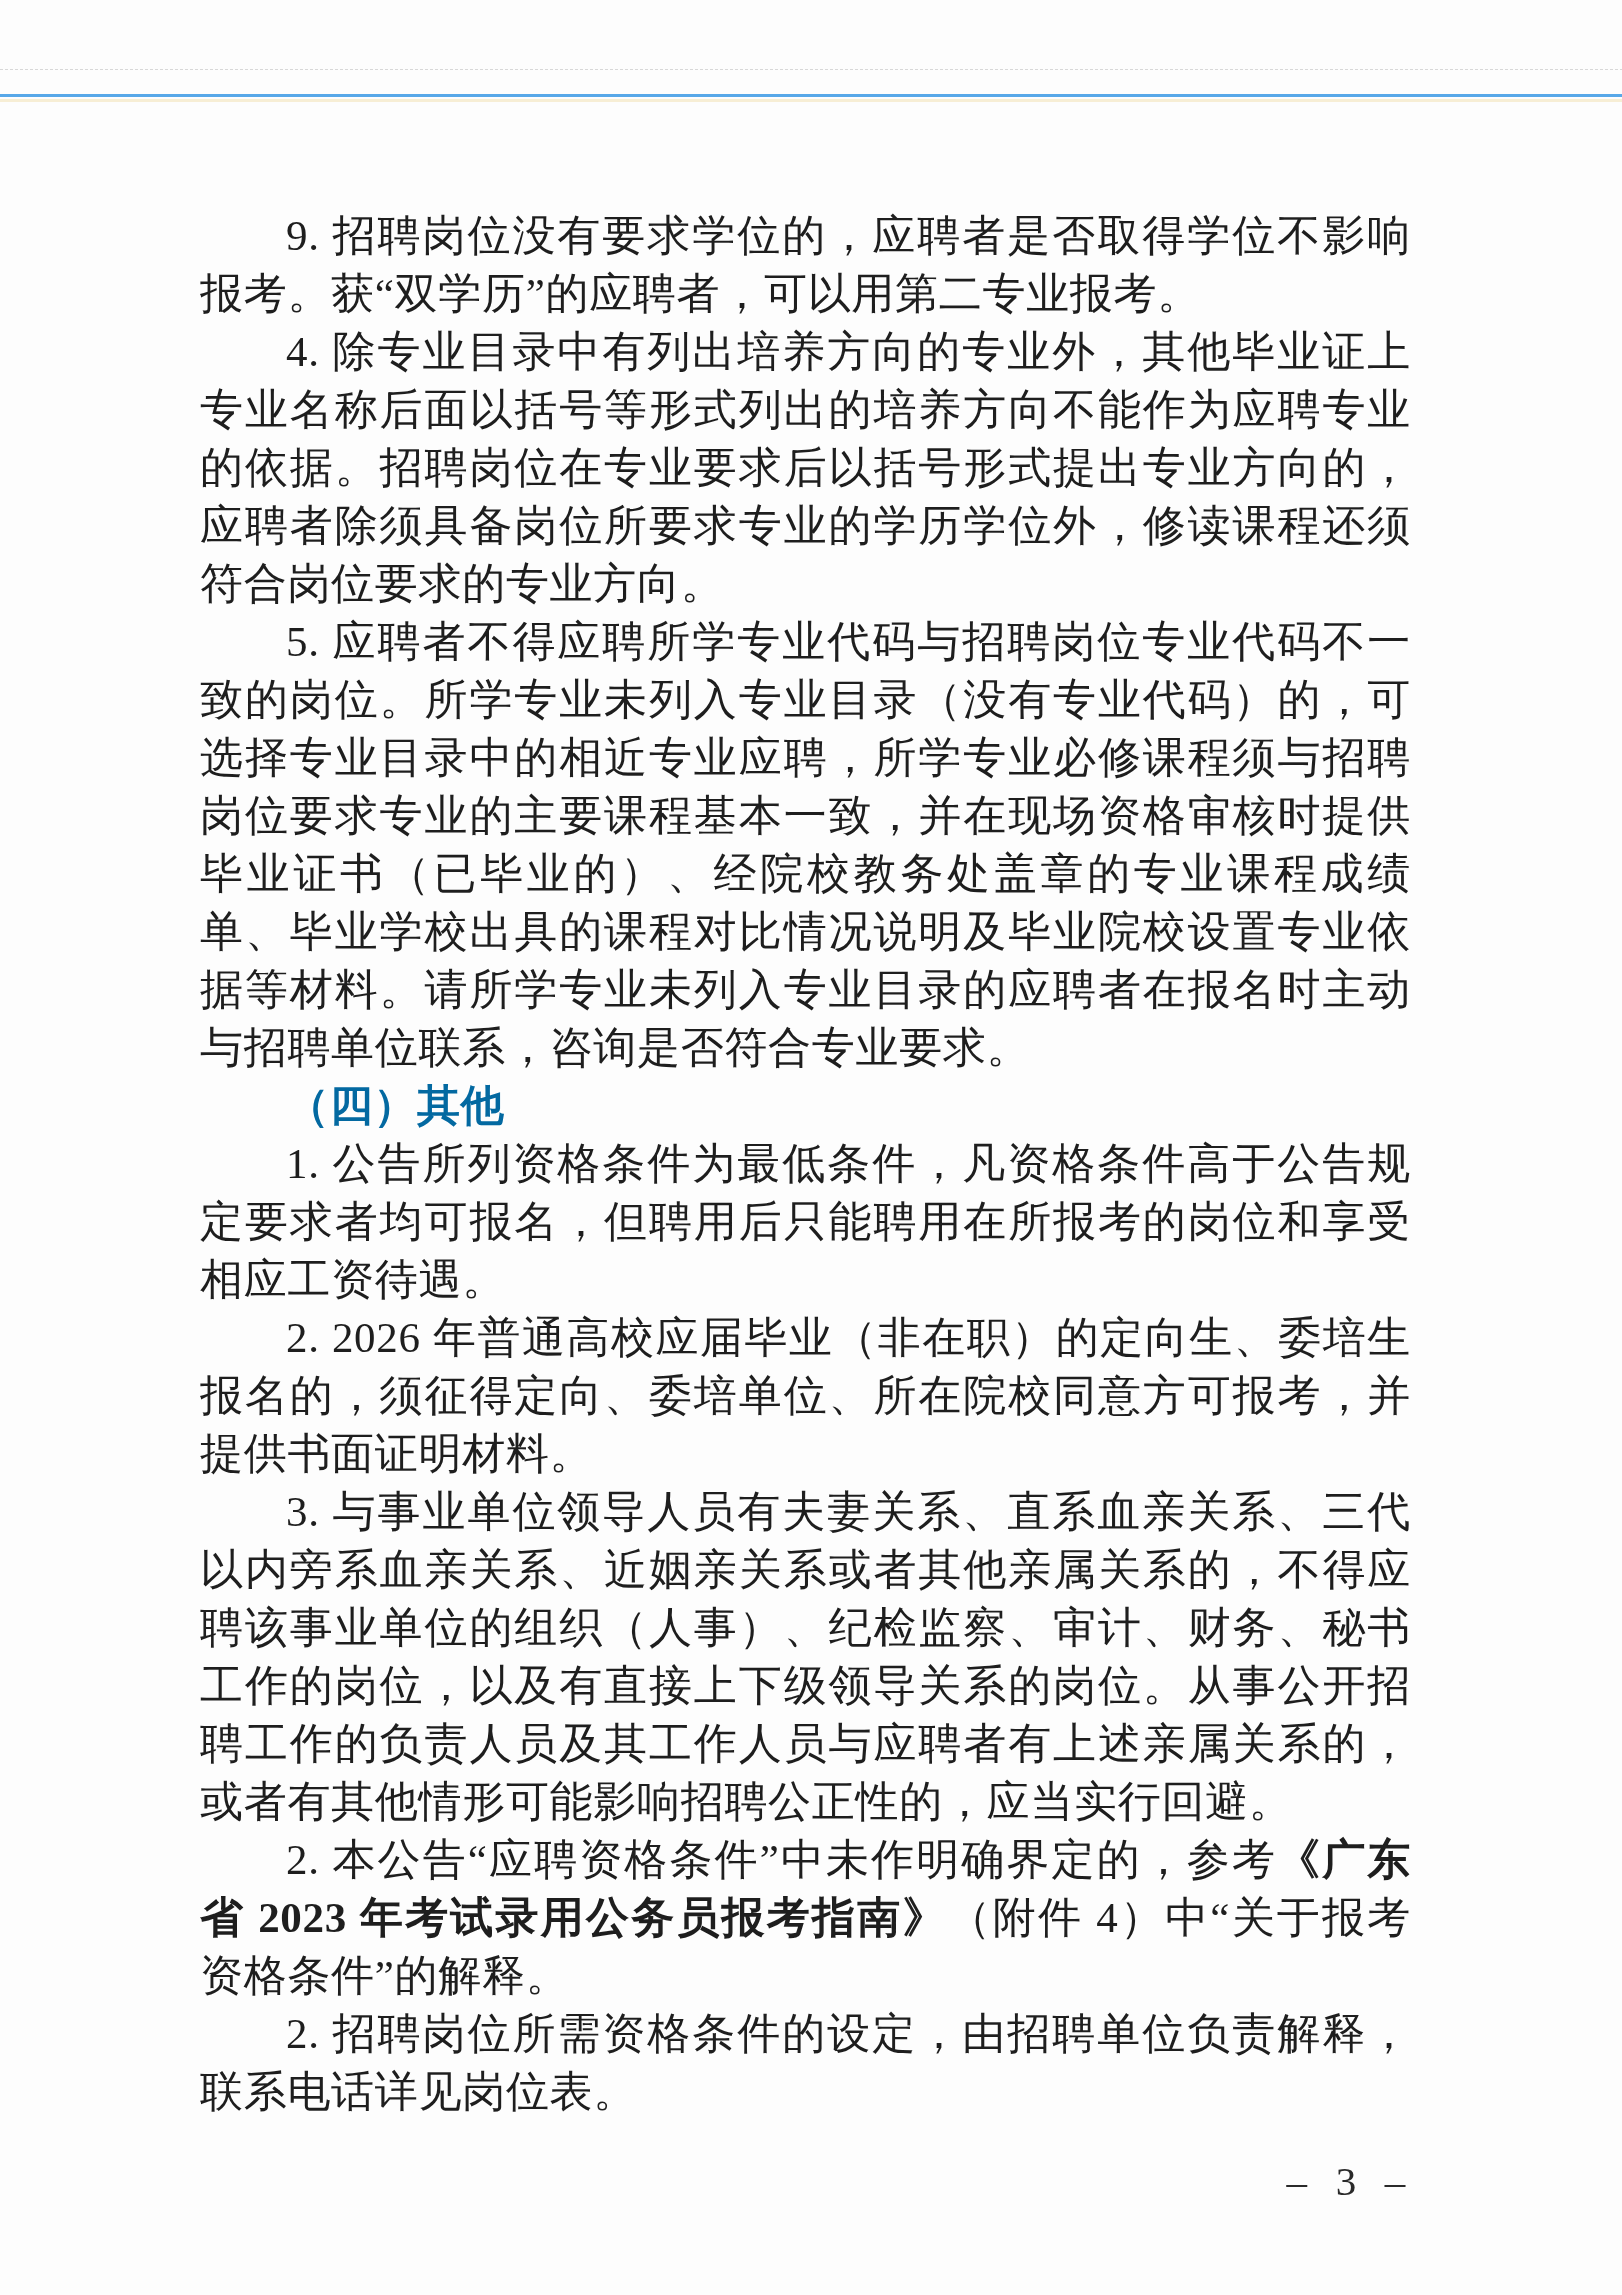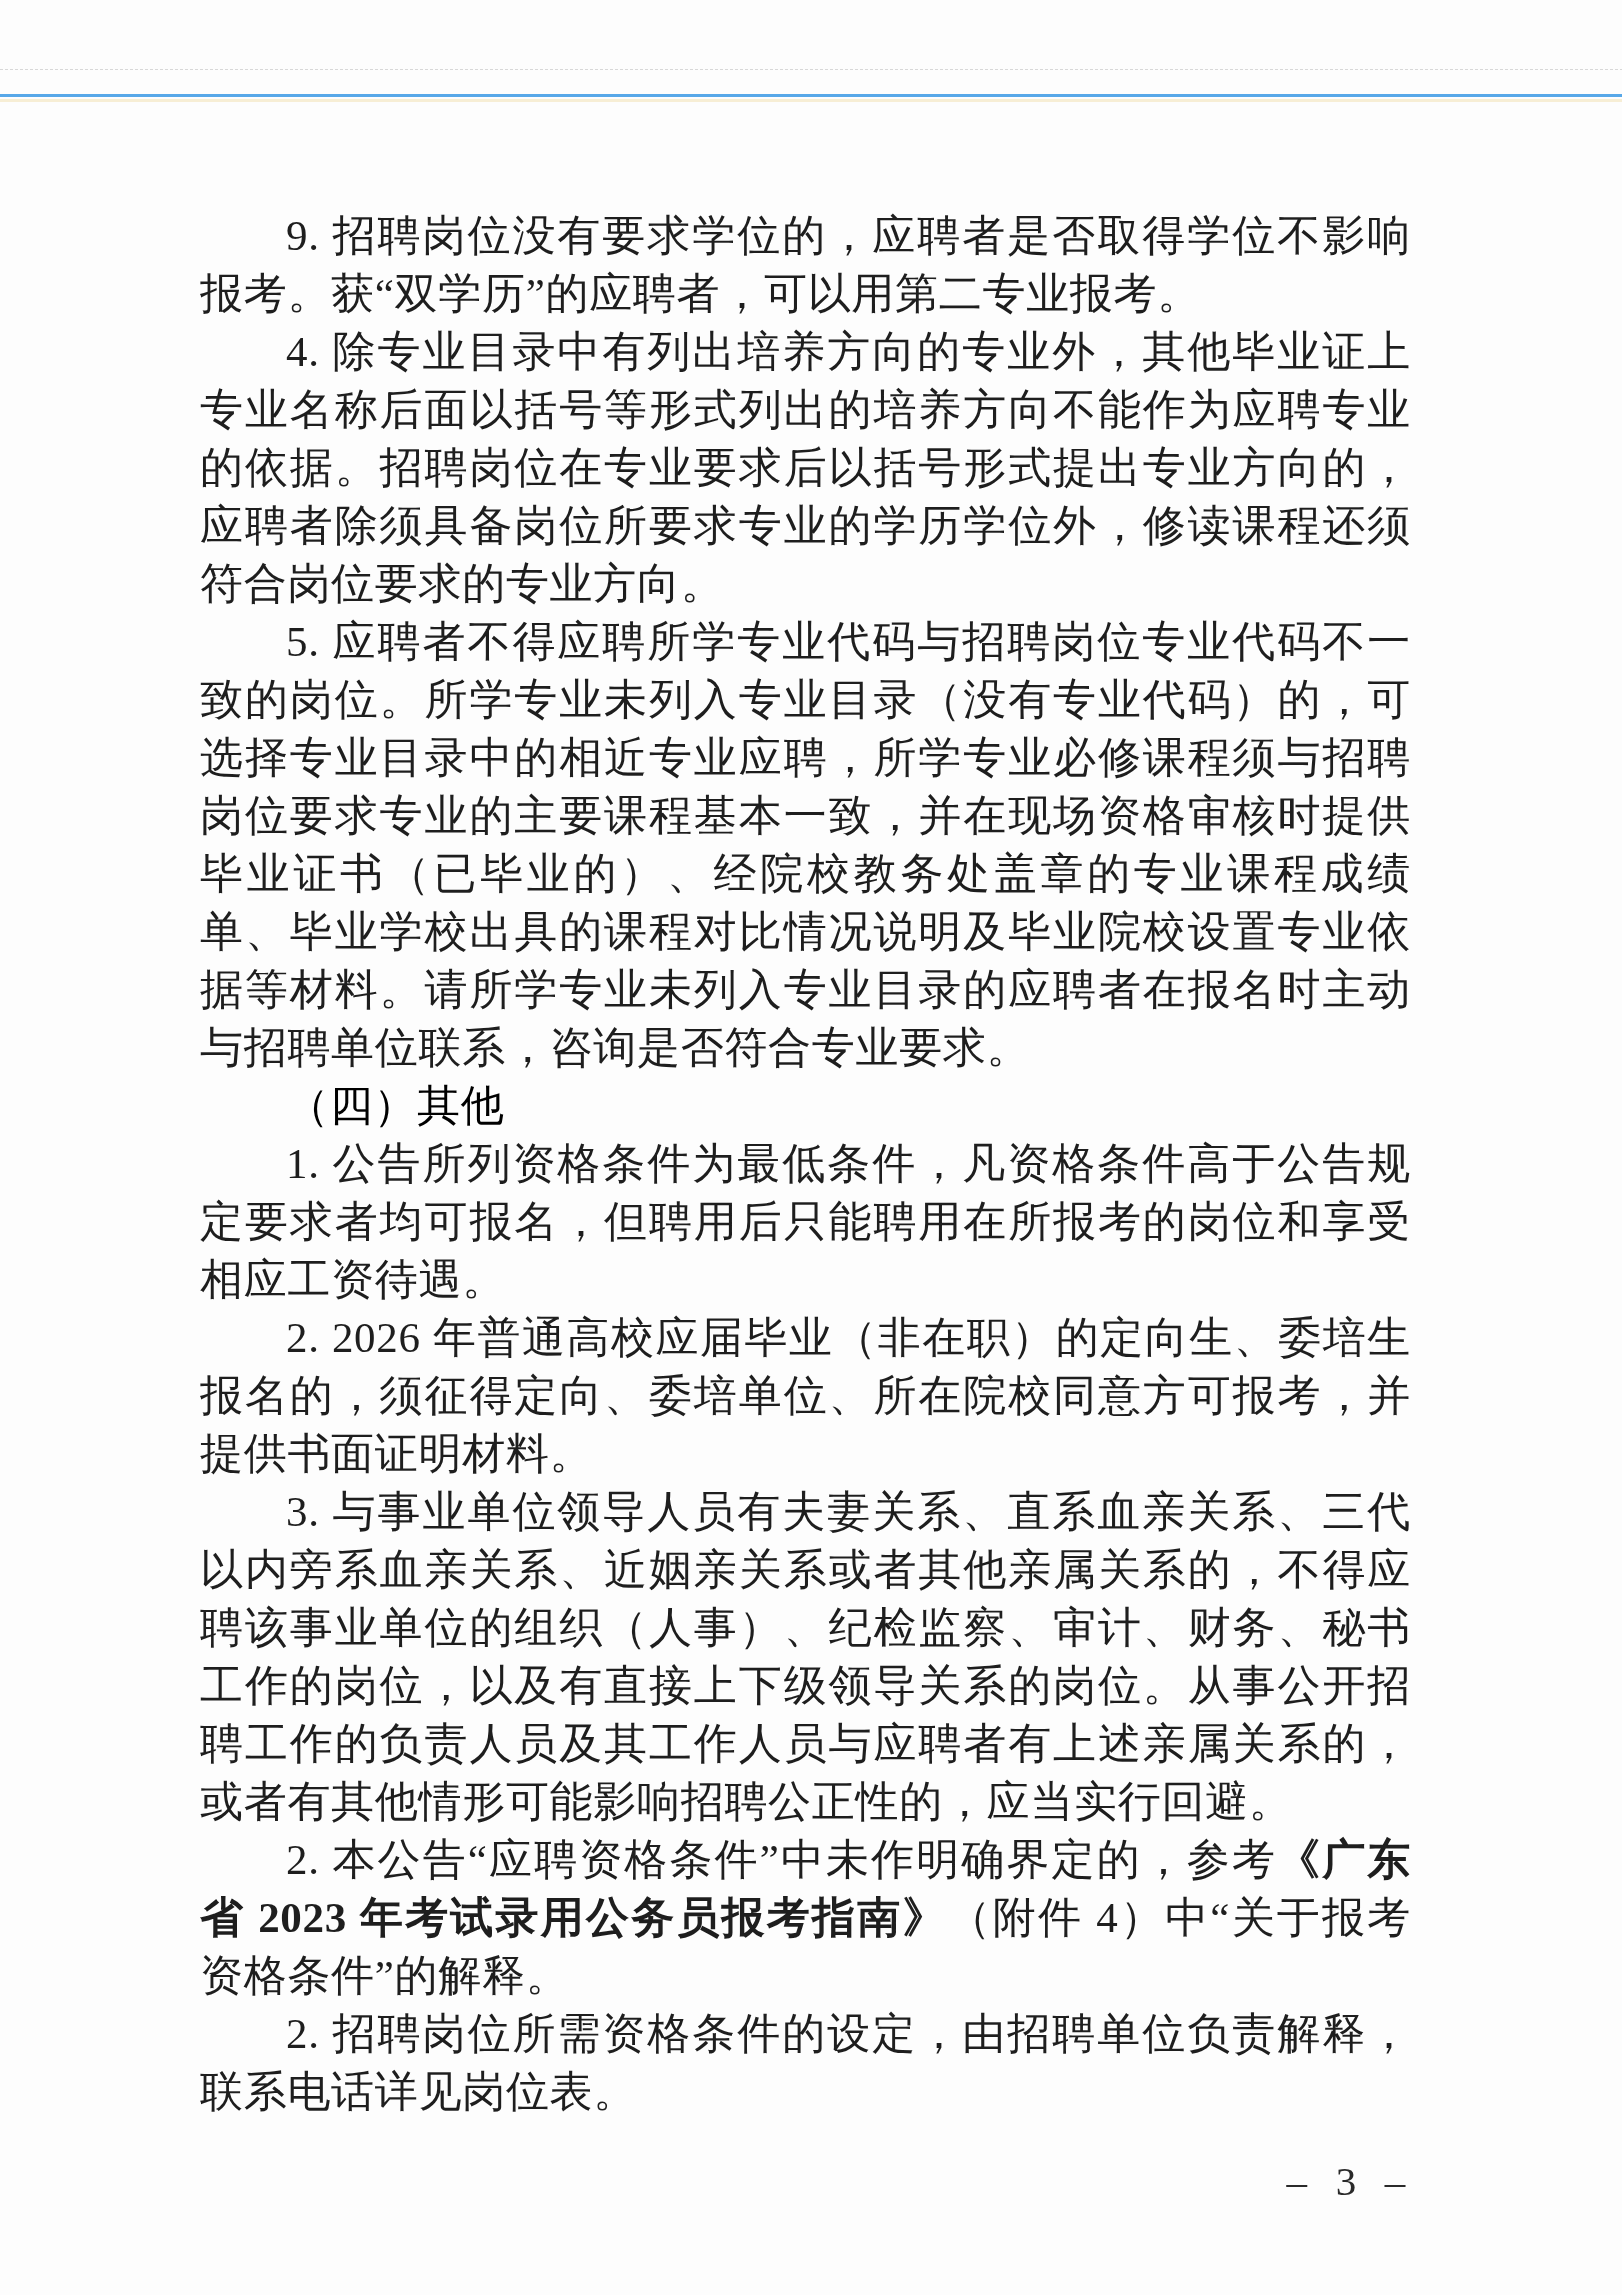--- a/index.html
+++ b/index.html
@@ -51,22 +51,22 @@
     color: #1e1e1e;
     text-align: justify;
     letter-spacing: 0.7px;
   }
   .body-text p {
     margin: 0;
     padding: 0;
     text-indent: 2em;
   }
   .body-text p.heading {
-    font-weight: normal;
-    color: #000000;
+    font-weight: bold;
+    color: #0369a1;
   }
   .body-text b {
     font-weight: bold;
   }
   .page-number {
     position: absolute;
     top: 2158px;
     left: 1275px;
     width: 151px;
     text-align: center;

